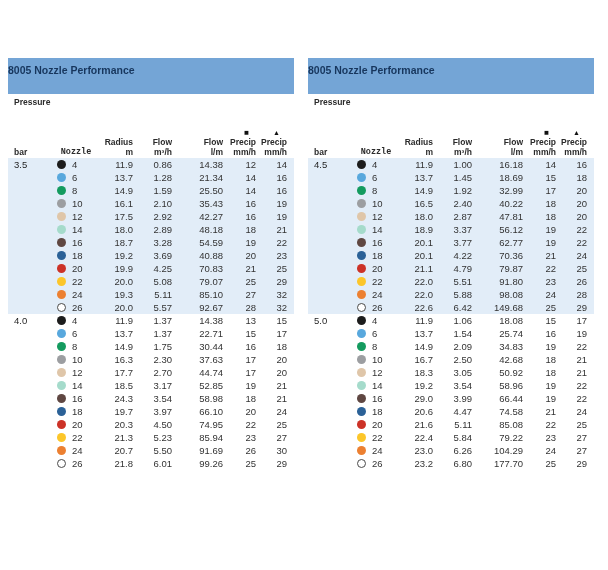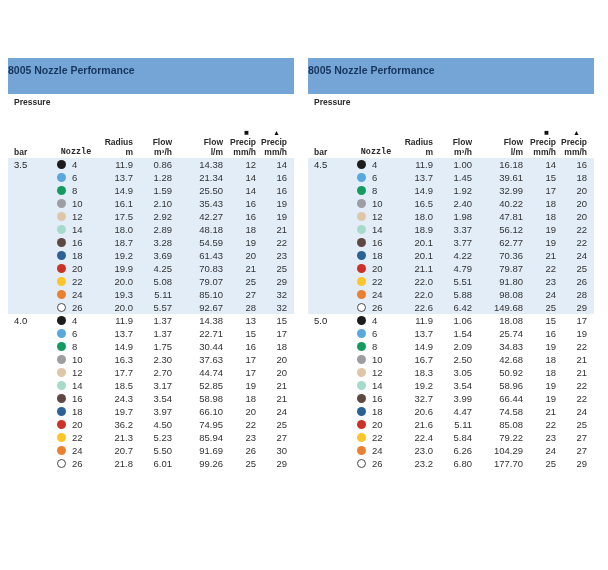--- a/index.html
+++ b/index.html
@@ -173,21 +173,21 @@
           <div class="cell">22</div>
         </div>
         <div class="grid-row">
           <div class="cell pressure"></div>
           <div class="cell nozzle">
             <span class="dot" style="background: rgb(43, 97, 151);"></span>
             <span>18</span>
           </div>
           <div class="cell">19.2</div>
           <div class="cell">3.69</div>
-          <div class="cell">61.43</div>
+          <div class="cell">40.88</div>
           <div class="cell">20</div>
           <div class="cell">23</div>
         </div>
         <div class="grid-row">
           <div class="cell pressure"></div>
           <div class="cell nozzle">
             <span class="dot" style="background: rgb(204, 50, 39);"></span>
             <span>20</span>
           </div>
           <div class="cell">19.9</div>
@@ -329,21 +329,21 @@
           <div class="cell">66.10</div>
           <div class="cell">20</div>
           <div class="cell">24</div>
         </div>
         <div class="grid-row">
           <div class="cell pressure"></div>
           <div class="cell nozzle">
             <span class="dot" style="background: rgb(204, 50, 39);"></span>
             <span>20</span>
           </div>
-          <div class="cell">36.2</div>
+          <div class="cell">20.3</div>
           <div class="cell">4.50</div>
           <div class="cell">74.95</div>
           <div class="cell">22</div>
           <div class="cell">25</div>
         </div>
         <div class="grid-row">
           <div class="cell pressure"></div>
           <div class="cell nozzle">
             <span class="dot" style="background: rgb(252, 198, 42);"></span>
             <span>22</span>
@@ -430,21 +430,21 @@
           <div class="cell">16</div>
         </div>
         <div class="grid-row">
           <div class="cell pressure"></div>
           <div class="cell nozzle">
             <span class="dot" style="background: rgb(88, 168, 221);"></span>
             <span>6</span>
           </div>
           <div class="cell">13.7</div>
           <div class="cell">1.45</div>
-          <div class="cell">39.61</div>
+          <div class="cell">18.69</div>
           <div class="cell">15</div>
           <div class="cell">18</div>
         </div>
         <div class="grid-row">
           <div class="cell pressure"></div>
           <div class="cell nozzle">
             <span class="dot" style="background: rgb(20, 155, 95);"></span>
             <span>8</span>
           </div>
           <div class="cell">14.9</div>
@@ -465,21 +465,21 @@
           <div class="cell">18</div>
           <div class="cell">20</div>
         </div>
         <div class="grid-row">
           <div class="cell pressure"></div>
           <div class="cell nozzle">
             <span class="dot" style="background: rgb(223, 198, 169);"></span>
             <span>12</span>
           </div>
           <div class="cell">18.0</div>
-          <div class="cell">1.98</div>
+          <div class="cell">2.87</div>
           <div class="cell">47.81</div>
           <div class="cell">18</div>
           <div class="cell">20</div>
         </div>
         <div class="grid-row">
           <div class="cell pressure"></div>
           <div class="cell nozzle">
             <span class="dot" style="background: rgb(165, 219, 203);"></span>
             <span>14</span>
           </div>
@@ -634,21 +634,21 @@
           <div class="cell">58.96</div>
           <div class="cell">19</div>
           <div class="cell">22</div>
         </div>
         <div class="grid-row">
           <div class="cell pressure"></div>
           <div class="cell nozzle">
             <span class="dot" style="background: rgb(95, 71, 66);"></span>
             <span>16</span>
           </div>
-          <div class="cell">32.7</div>
+          <div class="cell">29.0</div>
           <div class="cell">3.99</div>
           <div class="cell">66.44</div>
           <div class="cell">19</div>
           <div class="cell">22</div>
         </div>
         <div class="grid-row">
           <div class="cell pressure"></div>
           <div class="cell nozzle">
             <span class="dot" style="background: rgb(43, 97, 151);"></span>
             <span>18</span>

